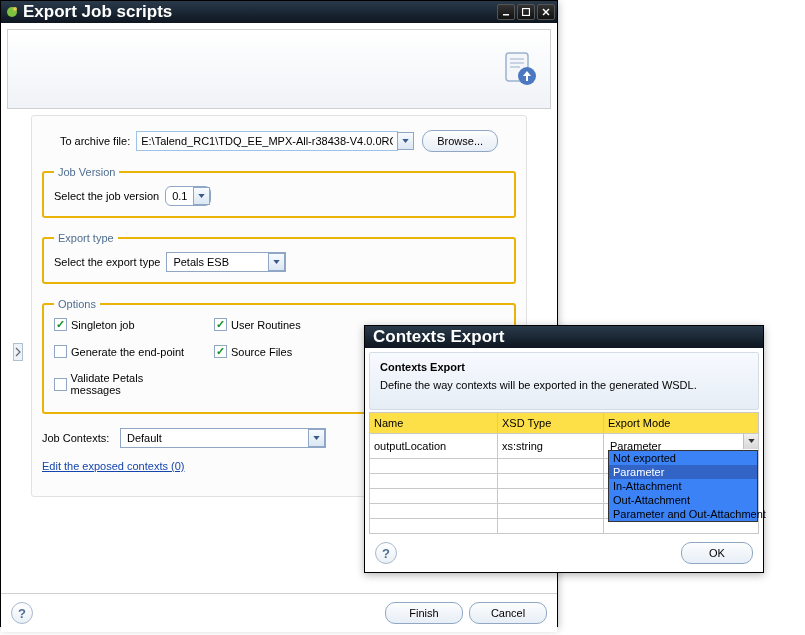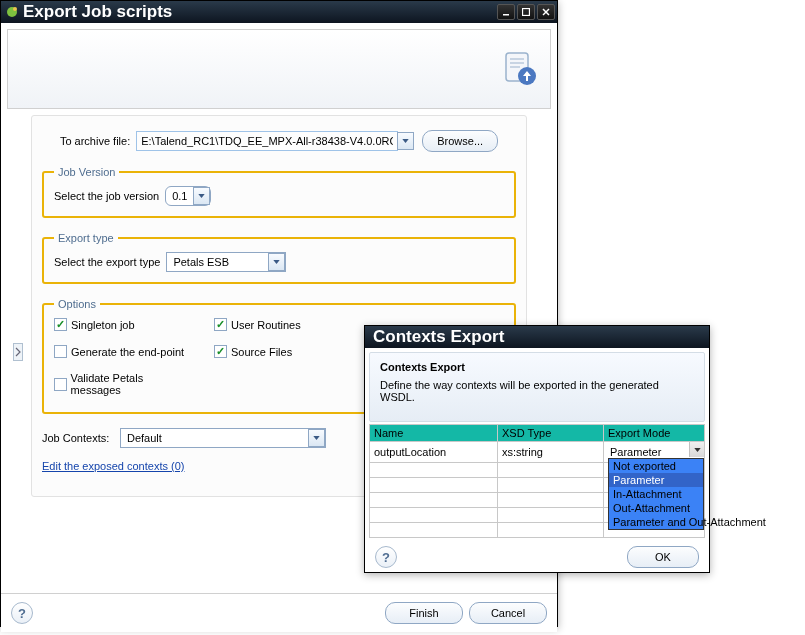--- a/index.html
+++ b/index.html
@@ -169,21 +169,21 @@
   border-radius: 11px;
   display: inline-flex; align-items: center; justify-content: center;
   color: #506e92;
   font-weight: bold;
   font-size: 13px;
   cursor: pointer;
   background: linear-gradient(#fff,#eaf0f7);
 }
 .dialog2 {
   left: 364px; top: 325px;
-  width: 346px; height: 248px;
+  width: 400px; height: 248px;
   border: 1px solid #000;
 }
 .dialog2 .inner {
   padding: 4px 4px 0 4px;
   height: calc(100% - 22px);
   display: flex; flex-direction: column;
 }
 .ctx-header {
   background: linear-gradient(#f7faff,#e6edf5);
   border: 1px solid #d4dde6;
@@ -197,21 +197,21 @@
   flex: 1;
 }
 .table th, .table td {
   border: 1px solid #c8c8c8;
   font-size: 11px;
   text-align: left;
   padding: 2px 4px;
   background: #fff;
   font-weight: normal;
 }
-.table th { background: #14b8a6; }
+.table th { background: #fde047; }
 .table td.empty { height: 15px; }
 .cell-dropdown {
   padding: 0; position: relative;
 }
 .cell-dropdown .ddval {
   display: flex; align-items: center;
   padding: 0 2px; height: 16px;
 }
 .cell-dropdown .ddbtn {
   position: absolute; right: 0; top: 0;

